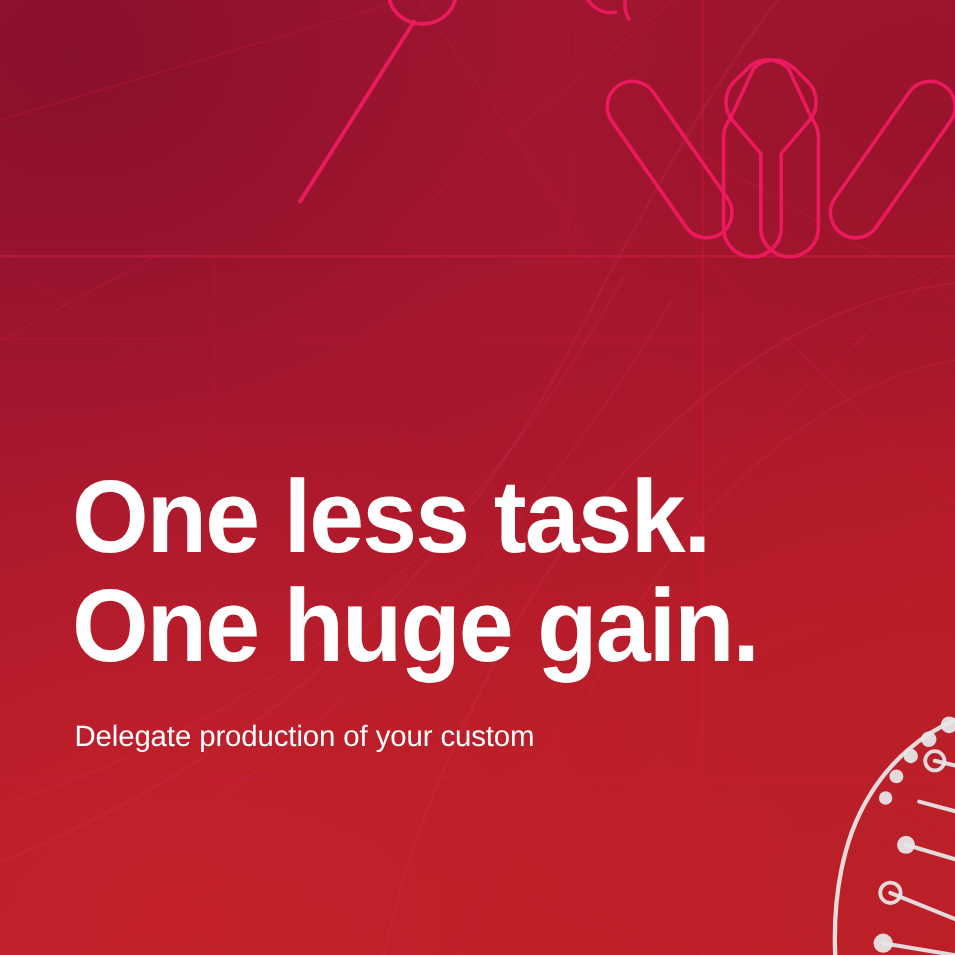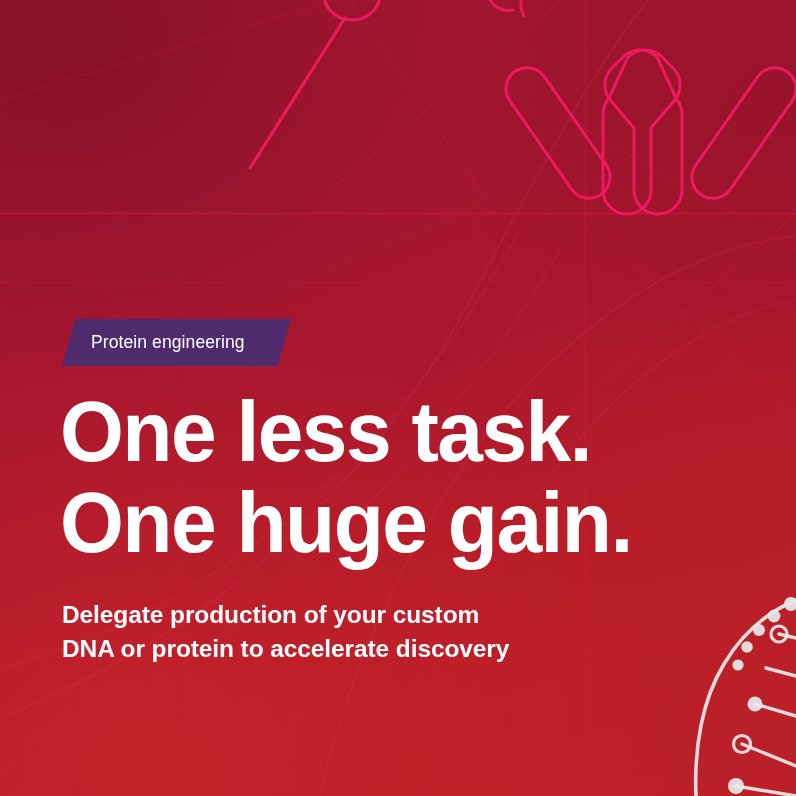--- a/index.html
+++ b/index.html
@@ -86,21 +86,21 @@
   .headline .hl-line { display: block; }
 
   .subhead {
     position: absolute;
     left: 62px;
     top: 598px;
     width: 560px;
     color: #fdfdfd;
     font-size: 24.5px;
     line-height: 33.5px;
-    font-weight: 700;
+    font-weight: 400;
     letter-spacing: -0.1px;
   }
   .subhead .sh-line { display: block; white-space: nowrap; }
 </style>
 </head>
 <body>
 
 <div id="banner">
 
   <div class="bg-base"></div>
@@ -217,28 +217,24 @@
 
         <circle cx="779" cy="634" r="8" fill="none" stroke="#e8e8ea" stroke-width="3.2"></circle>
         <circle cx="742" cy="744" r="8.5" fill="none" stroke="#e8e8ea" stroke-width="3.2"></circle>
       </g>
 
     </g>
   </svg>
 
   <div class="content">
 
-    <div class="eyebrow-badge">
-      <span>Protein engineering</span>
-    </div>
 
     <div class="headline">
       <span class="hl-line">One less task.</span>
       <span class="hl-line">One huge gain.</span>
     </div>
 
     <div class="subhead">
       <span class="sh-line">Delegate production of your custom</span>
-      <span class="sh-line">DNA or protein to accelerate discovery</span>
     </div>
 
   </div>
 </div>
 
 </body></html>

